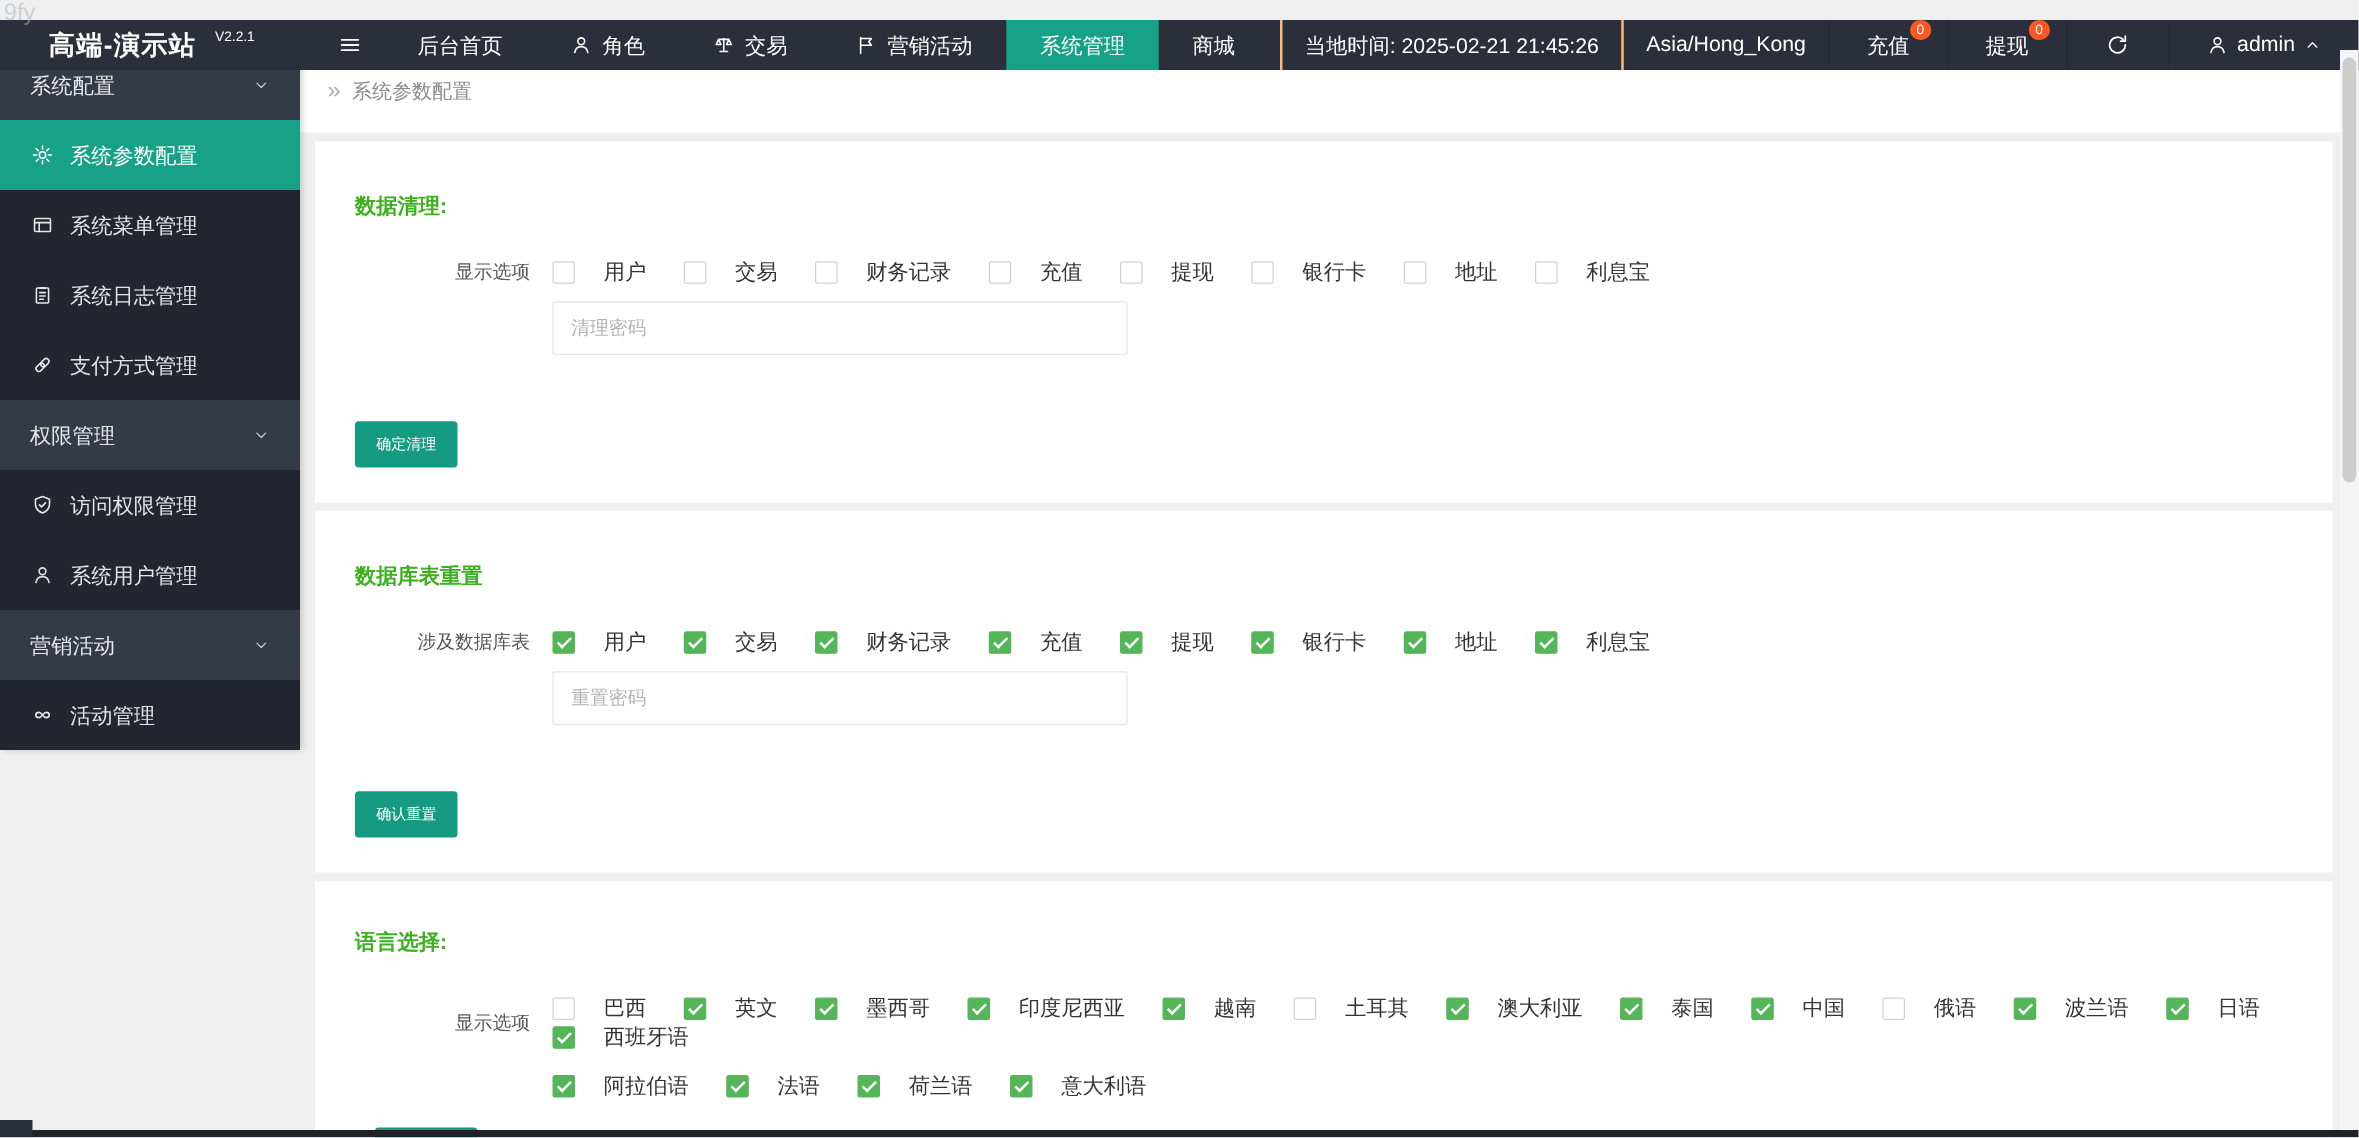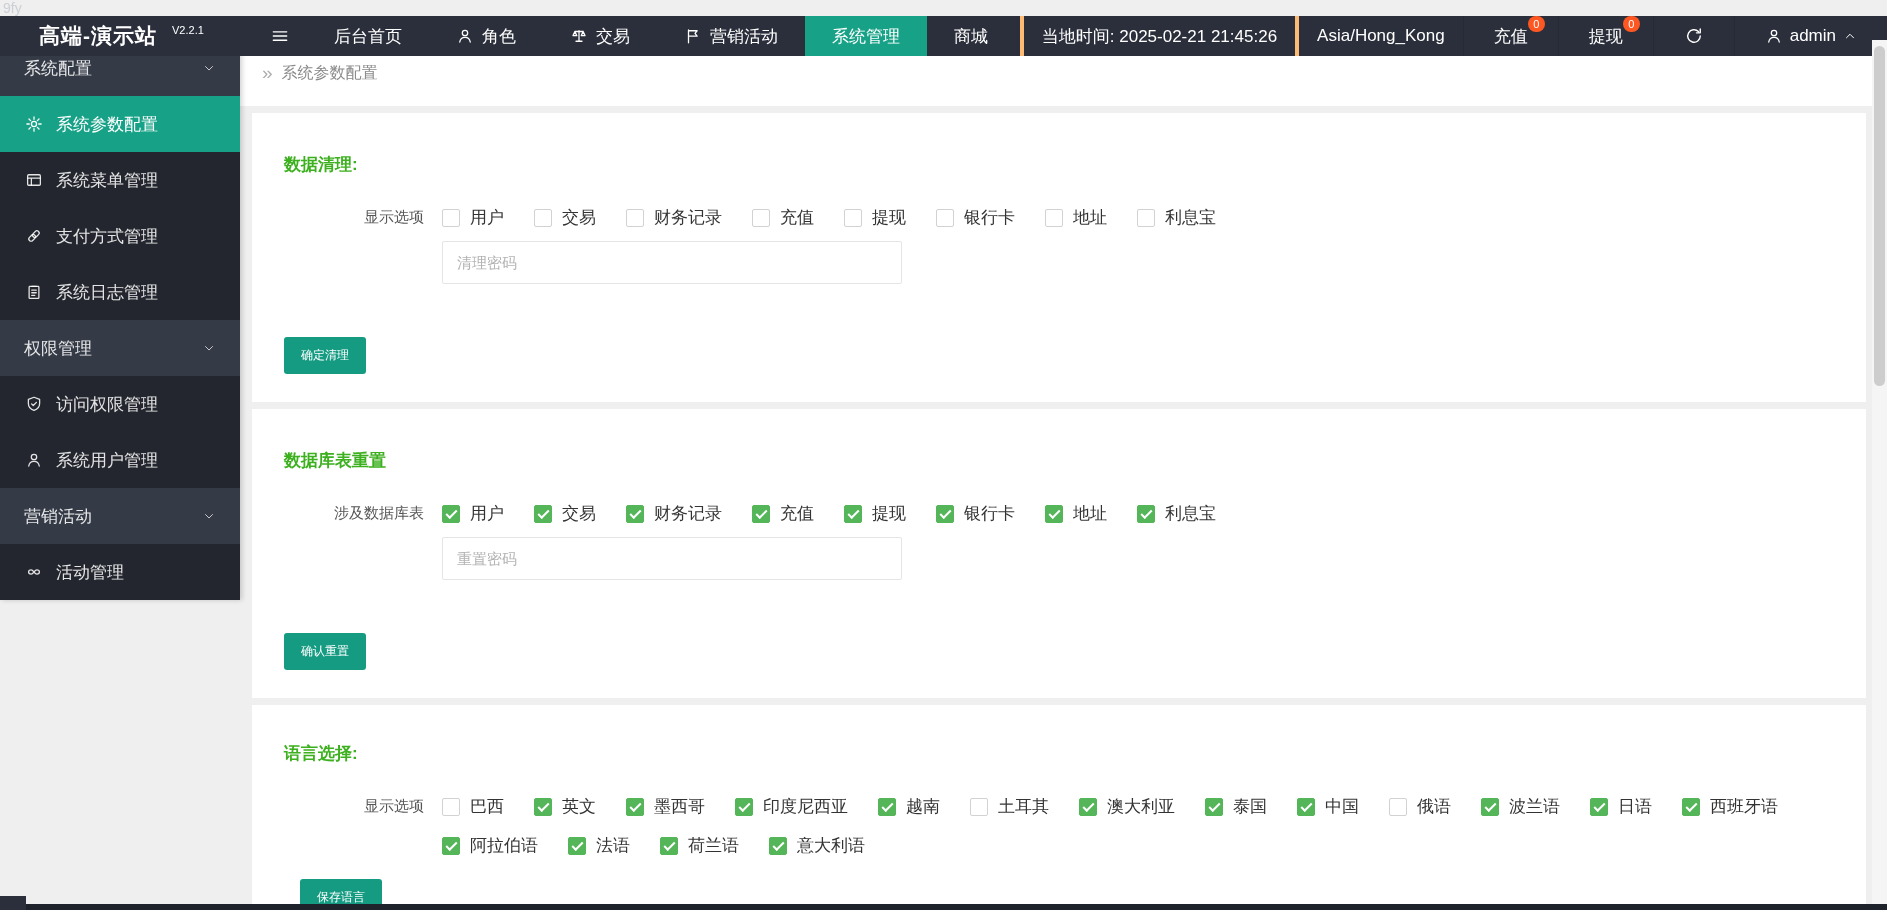--- a/index.html
+++ b/index.html
@@ -9,57 +9,57 @@
   
   .navbar{position:absolute;top:16px;left:0;right:0;height:40px;background:#2B2F3B;color:#fff;display:flex;align-items:stretch;font-size:17px;z-index:5;padding-left:13px;}
   .logo{width:240px;display:flex;align-items:center;padding-left:26px;box-sizing:border-box;flex-shrink:0;cursor:pointer;}
   .logo-title{font-size:21px;font-weight:bold;letter-spacing:1px;}
   .version{font-size:11px;margin-left:15px;margin-top:-12px;}
   .hamburger{width:54px;display:flex;align-items:center;justify-content:center;cursor:pointer;}
   .nav-items{display:flex;align-items:stretch;}
   .nav-item{padding:0 27px;display:flex;align-items:center;gap:8px;cursor:pointer;white-space:nowrap;}
   .nav-item.active{background:#17A287;}
   .nav-right{margin-left:auto;display:flex;align-items:stretch;}
-  .time,.tz{display:flex;align-items:center;padding:0 18px;white-space:nowrap;border-left:4px solid #fdba74;}
+  .time,.tz{display:flex;align-items:center;padding:0 18px;white-space:nowrap;border-left:2px solid #fdba74;}
   .nav-chip{position:relative;display:flex;align-items:center;padding:0 30px;gap:7px;cursor:pointer;border-left:1px solid #262a33;white-space:nowrap;}
   .badge{position:absolute;top:0;right:13px;background:#FF5722;color:#fff;font-style:normal;font-size:11px;min-width:9px;height:16px;line-height:16px;text-align:center;border-radius:9px;padding:0 4px;}
 
   
   .sidebar{position:absolute;top:40px;left:0;width:240px;background:#23262E;color:rgba(255,255,255,.88);z-index:4;box-shadow:2px 0 5px rgba(0,0,0,.18);}
   .side-header{height:56px;background:#343A46;display:flex;align-items:center;justify-content:space-between;padding:0 24px;font-size:17px;cursor:pointer;}
   .side-item{height:56px;display:flex;align-items:center;gap:13px;padding-left:25px;font-size:17px;cursor:pointer;}
   .side-item.active{background:#17A287;color:#fff;}
   .chev{opacity:.85;}
 
   
   .main{position:absolute;left:240px;top:40px;right:15px;bottom:0;}
   .breadcrumb{height:66px;background:#fff;display:flex;align-items:center;gap:9px;padding-left:22px;color:#8a8a8a;font-size:16px;}
   .crumb-arrow{color:#aeaeae;font-size:19px;}
   .card{background:#fff;margin:7px 6px 0 12px;padding:40px 30px 28px 32px;}
   .card-title{margin:0 0 30px 0;font-size:17px;font-weight:bold;color:#3CB01E;}
   .form-row{display:flex;align-items:center;}
   .form-label{width:140px;flex-shrink:0;text-align:right;margin-right:18px;font-size:15px;color:#565656;}
   .checks{display:flex;align-items:center;flex-wrap:wrap;gap:0 30px;}
-  .cb-item{display:flex;align-items:center;gap:10px;font-size:17px;color:#333;cursor:pointer;}
+  .cb-item{display:flex;align-items:center;gap:23px;font-size:17px;color:#333;cursor:pointer;}
   .cb{width:18px;height:18px;box-sizing:border-box;border:1px solid #d2d2d2;border-radius:2px;background:#fff;position:relative;flex-shrink:0;}
   .cb.on{background:#55B559;border-color:#55B559;}
   .cb.on::after{content:"";position:absolute;left:3px;top:4px;width:9px;height:4px;border-left:2px solid #fff;border-bottom:2px solid #fff;transform:rotate(-45deg);}
   .pwd-input{display:block;margin:12px 0 0 158px;width:460px;height:43px;box-sizing:border-box;border:1px solid #e5e5e5;border-radius:2px;padding:0 14px;font-size:15px;color:#333;outline:none;font-family:inherit;}
   .pwd-input::placeholder{color:#b3b3b3;}
   .btn{margin-top:53px;background:#149B82;color:#fff;border:none;border-radius:3px;height:37px;padding:0 17px;font-size:12px;cursor:pointer;font-family:inherit;}
   .card-lang .btn{margin-top:22px;margin-left:16px;}
   .row2{margin-top:16px;margin-left:158px;}
   .card-lang{padding-top:37px;min-height:200px;}
 
   
   .scrollbar{position:absolute;top:40px;right:0;width:15px;bottom:0;background:#f5f5f5;z-index:6;}
   .scroll-thumb{position:absolute;top:6px;left:2px;right:2px;height:340px;background:#cdcdcd;border-radius:7px;}
   .bottom-strip{position:absolute;left:0;right:0;bottom:0;height:6px;background:#1E222B;z-index:7;}
   .corner-square{position:absolute;left:0;bottom:0;width:26px;height:14px;background:#2B2F3B;z-index:8;}
-  .watermark{position:absolute;top:0;left:3px;color:rgba(175,180,192,.55);font-size:14px;z-index:9;pointer-events:none;}
+  .watermark{position:absolute;top:0;left:3px;color:rgba(175,180,192,.55);font-size:19px;z-index:9;pointer-events:none;}
 
   .icon{display:inline-flex;flex-shrink:0;}
   .i14{width:14px;height:14px;}
   .i18{width:18px;height:18px;}
   .i20{width:20px;height:20px;}
   .icon svg{width:100%;height:100%;fill:none;stroke:currentColor;stroke-width:1.7;stroke-linecap:round;stroke-linejoin:round;}
 </style>
 </head>
 <body>
 
@@ -173,36 +173,36 @@
           <svg viewBox="0 0 24 24">
             <rect x="3.5" y="5" width="17" height="14" rx="1.5"></rect>
             <path d="M3.5 9.5h17M8.5 9.5V19"></path>
           </svg>
         </span>
         <span>系统菜单管理</span>
       </div>
       <div class="side-item">
         <span class="icon i18">
           <svg viewBox="0 0 24 24">
+            <rect x="5.5" y="4.5" width="13" height="16" rx="1"></rect>
+            <path d="M9 4.5h6M9 9.5h6M9 13h6M9 16.5h4"></path>
+          </svg>
+        </span>
+        <span>系统日志管理</span>
+      </div>
+      <div class="side-item">
+        <span class="icon i18">
+          <svg viewBox="0 0 24 24">
             <g transform="rotate(-45 12 12)">
               <rect x="3.5" y="9" width="10" height="6" rx="3"></rect>
               <rect x="10.5" y="9" width="10" height="6" rx="3"></rect>
             </g>
           </svg>
         </span>
         <span>支付方式管理</span>
-      </div>
-      <div class="side-item">
-        <span class="icon i18">
-          <svg viewBox="0 0 24 24">
-            <rect x="5.5" y="4.5" width="13" height="16" rx="1"></rect>
-            <path d="M9 4.5h6M9 9.5h6M9 13h6M9 16.5h4"></path>
-          </svg>
-        </span>
-        <span>系统日志管理</span>
       </div>
       <div class="side-header">
         <span>权限管理</span>
         <span class="icon i14 chev">
           <svg viewBox="0 0 24 24">
             <path d="M6 9.5l6 6 6-6"></path>
           </svg>
         </span>
       </div>
       <div class="side-item">

